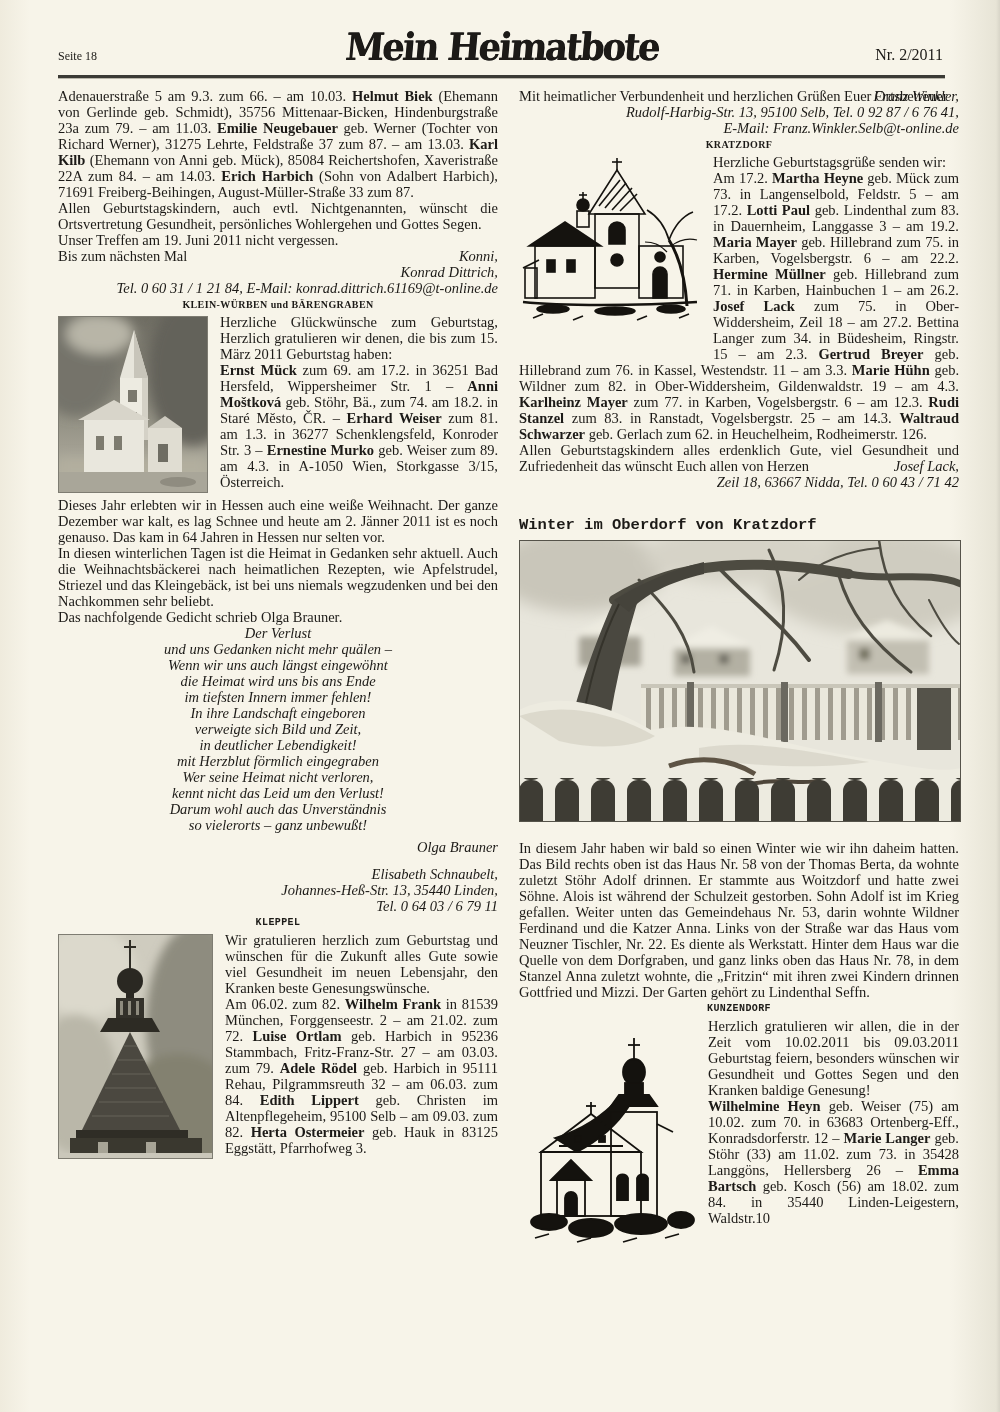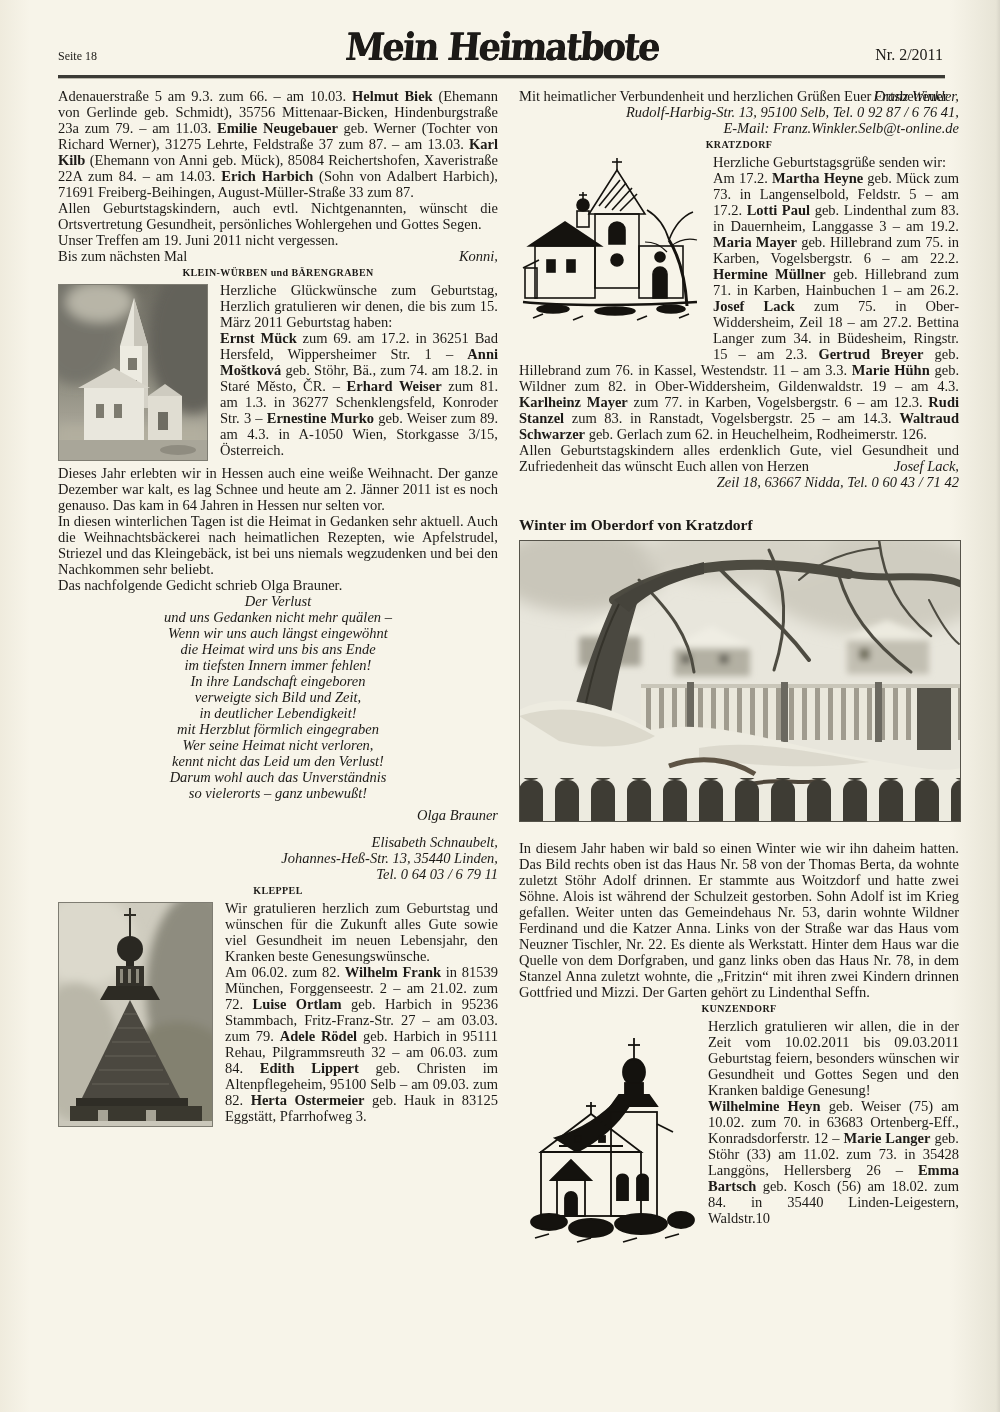--- a/index.html
+++ b/index.html
@@ -36,21 +36,21 @@
   h2.sect{font-size:10px;line-height:18px;font-weight:bold;text-align:center;margin:0;letter-spacing:.4px;}
   .caption{font-weight:bold;font-size:15.5px;line-height:18px;text-align:left;}
   figure{margin:0;}
   .ph{float:left;margin:2px 12px 4px 0;font-size:0;line-height:0;}
   .ph svg{display:block;}
   .clr{clear:both;}
   .poem{font-style:italic;text-align:center;}
   .poem div{line-height:16px;}
   .poem-title{font-style:italic;text-align:center;}
   .mt6{margin-top:6px;}.mt10{margin-top:10px;}
-  .mt22{margin-top:11px;}.mt26{margin-top:26px;}.mt30{margin-top:30px;}
+  .mt22{margin-top:11px;}.mt26{margin-top:26px;font-family:Liberation Mono, monospace;}.mt30{margin-top:30px;}
   .mt34{margin-top:34px;}.mb8{margin-bottom:8px;}.mb10{margin-bottom:10px;}
 </style>
 </head>
 <body>
 
 <div class="page">
 
   <div class="hdr">
     <span class="pageno">Seite 18</span>
     <span class="masthead">Mein Heimatbote</span>
@@ -60,20 +60,24 @@
 
   <div class="col col-left">
 
     <p><span>Adenauerstraße 5 am 9.3. zum 66. – am 10.03. </span><span class="b">Helmut Biek</span><span> (Ehemann von Gerlinde geb. Schmidt), 35756 Mittenaar-Bicken, Hindenburgstraße 23a zum 79. – am 11.03. </span><span class="b">Emilie Neugebauer</span><span> geb. Werner (Tochter von Richard Werner), 31275 Lehrte, Feldstraße 37 zum 87. – am 13.03. </span><span class="b">Karl Kilb</span><span> (Ehemann von Anni geb. Mück), 85084 Reichertshofen, Xaveristraße 22A zum 84. – am 14.03. </span><span class="b">Erich Harbich</span><span> (Sohn von Adalbert Harbich), 71691 Freiberg-Beihingen, August-Müller-Straße 33 zum 87.</span></p>
     <p>Allen Geburtstagskindern, auch evtl. Nichtgenannten, wünscht die Ortsvertretung Gesundheit, persönliches Wohlergehen und Gottes Segen.</p>
     <p>Unser Treffen am 19. Juni 2011 nicht vergessen.</p>
     <p class="sig-line">
       <span>Bis zum nächsten Mal</span>
       <span class="sig-abs">Konni,</span>
     </p>
+    <div class="right it">
+        <div>Konrad Dittrich,</div>
+        <div>Tel. 0 60 31 / 1 21 84, E-Mail: konrad.dittrich.61169@t-online.de</div>
+      </div>
 
     <h2 class="sect mt34 mb10">KLEIN-WÜRBEN und BÄRENGRABEN</h2>
 
     <div>
       <figure class="ph">
         <svg width="150" height="177" viewBox="0 0 150 177">
           <defs>
             <filter id="kb1" x="-30%" y="-30%" width="160%" height="160%">
                 <feGaussianBlur stdDeviation="6"></feGaussianBlur>
               </filter>

